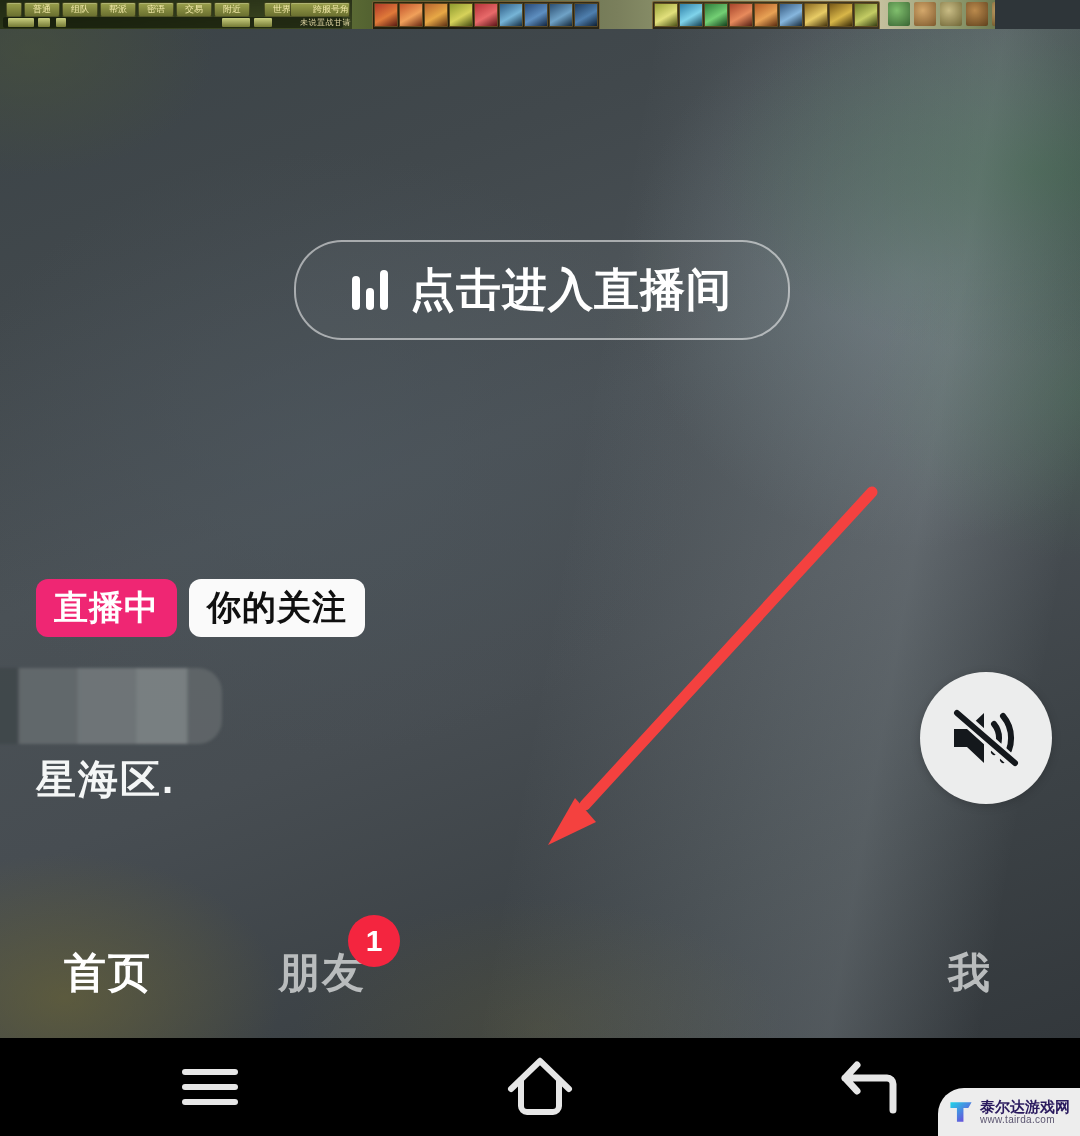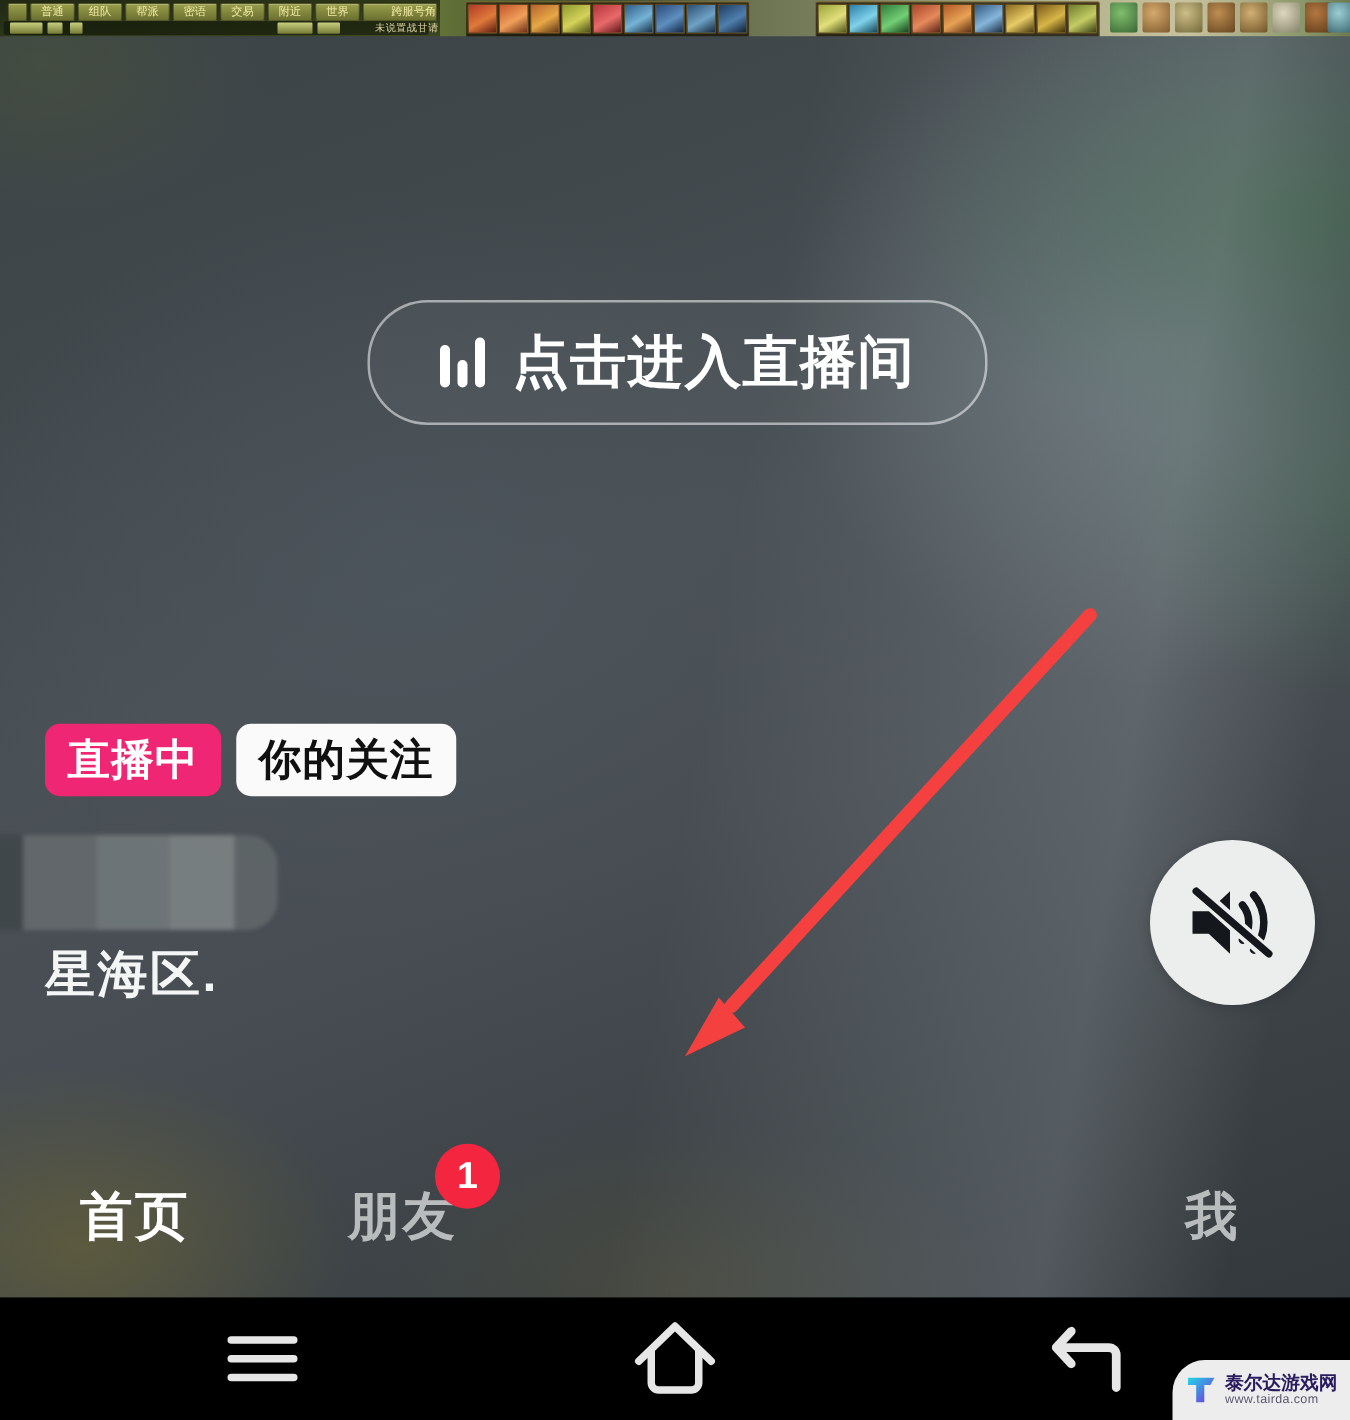--- a/index.html
+++ b/index.html
@@ -16,28 +16,29 @@
     width: 1080px;
     height: 1136px;
     overflow: hidden;
     background: #2e3539;
   }
 
   
   .game-strip {
     position: absolute;
     left: 0; top: 0;
-    width: 1080px; height: 30px;
+    width: 968px; height: 30px;
     overflow: hidden;
     background:
       linear-gradient(90deg,
         #3c4a22 0%, #4a5a28 12%, #5d6d31 22%,
         #6a7a3a 30%, #516030 38%, #3f4d2a 45%,
         #6a7350 55%, #7a7f5c 62%, #99a177 72%,
         #b4b48e 80%, #c8c2a0 88%, #8f9a6e 96%, #6d7a50 100%);
+    padding-left: 27px;
   }
   .gs-blurlayer {
     position: absolute; inset: 0;
     filter: blur(0.6px);
   }
   .gs-chat {
     position: absolute;
     left: 0; top: 0;
     width: 352px; height: 30px;
     background: linear-gradient(180deg, rgba(22,28,14,.72), rgba(30,38,18,.55));
@@ -361,21 +362,21 @@
 
       <div class="gs-chat"></div>
 
       <div class="gs-tab" style="left:6px;  width:14px;"></div>
       <div class="gs-tab" style="left:24px; width:34px;">普通</div>
       <div class="gs-tab" style="left:62px; width:34px;">组队</div>
       <div class="gs-tab" style="left:100px;width:34px;">帮派</div>
       <div class="gs-tab" style="left:138px;width:34px;">密语</div>
       <div class="gs-tab" style="left:176px;width:34px;">交易</div>
       <div class="gs-tab" style="left:214px;width:34px;">附近</div>
-      <div class="gs-tab" style="left:252px;width:34px;">世界</div>
+      <div class="gs-tab" style="left:264px;width:34px;">世界</div>
       <div class="gs-tab" style="left:290px;width:58px;text-align:right;">跨服号角</div>
 
       <div class="gs-inputrow"></div>
       <div class="gs-chip" style="left:8px;  width:26px;"></div>
       <div class="gs-chip" style="left:38px; width:12px;"></div>
       <div class="gs-chip" style="left:56px; width:10px;"></div>
       <div class="gs-chip" style="left:222px;width:28px;"></div>
       <div class="gs-chip" style="left:254px;width:18px;"></div>
 
       <div class="gs-text">未说置战甘请</div>

